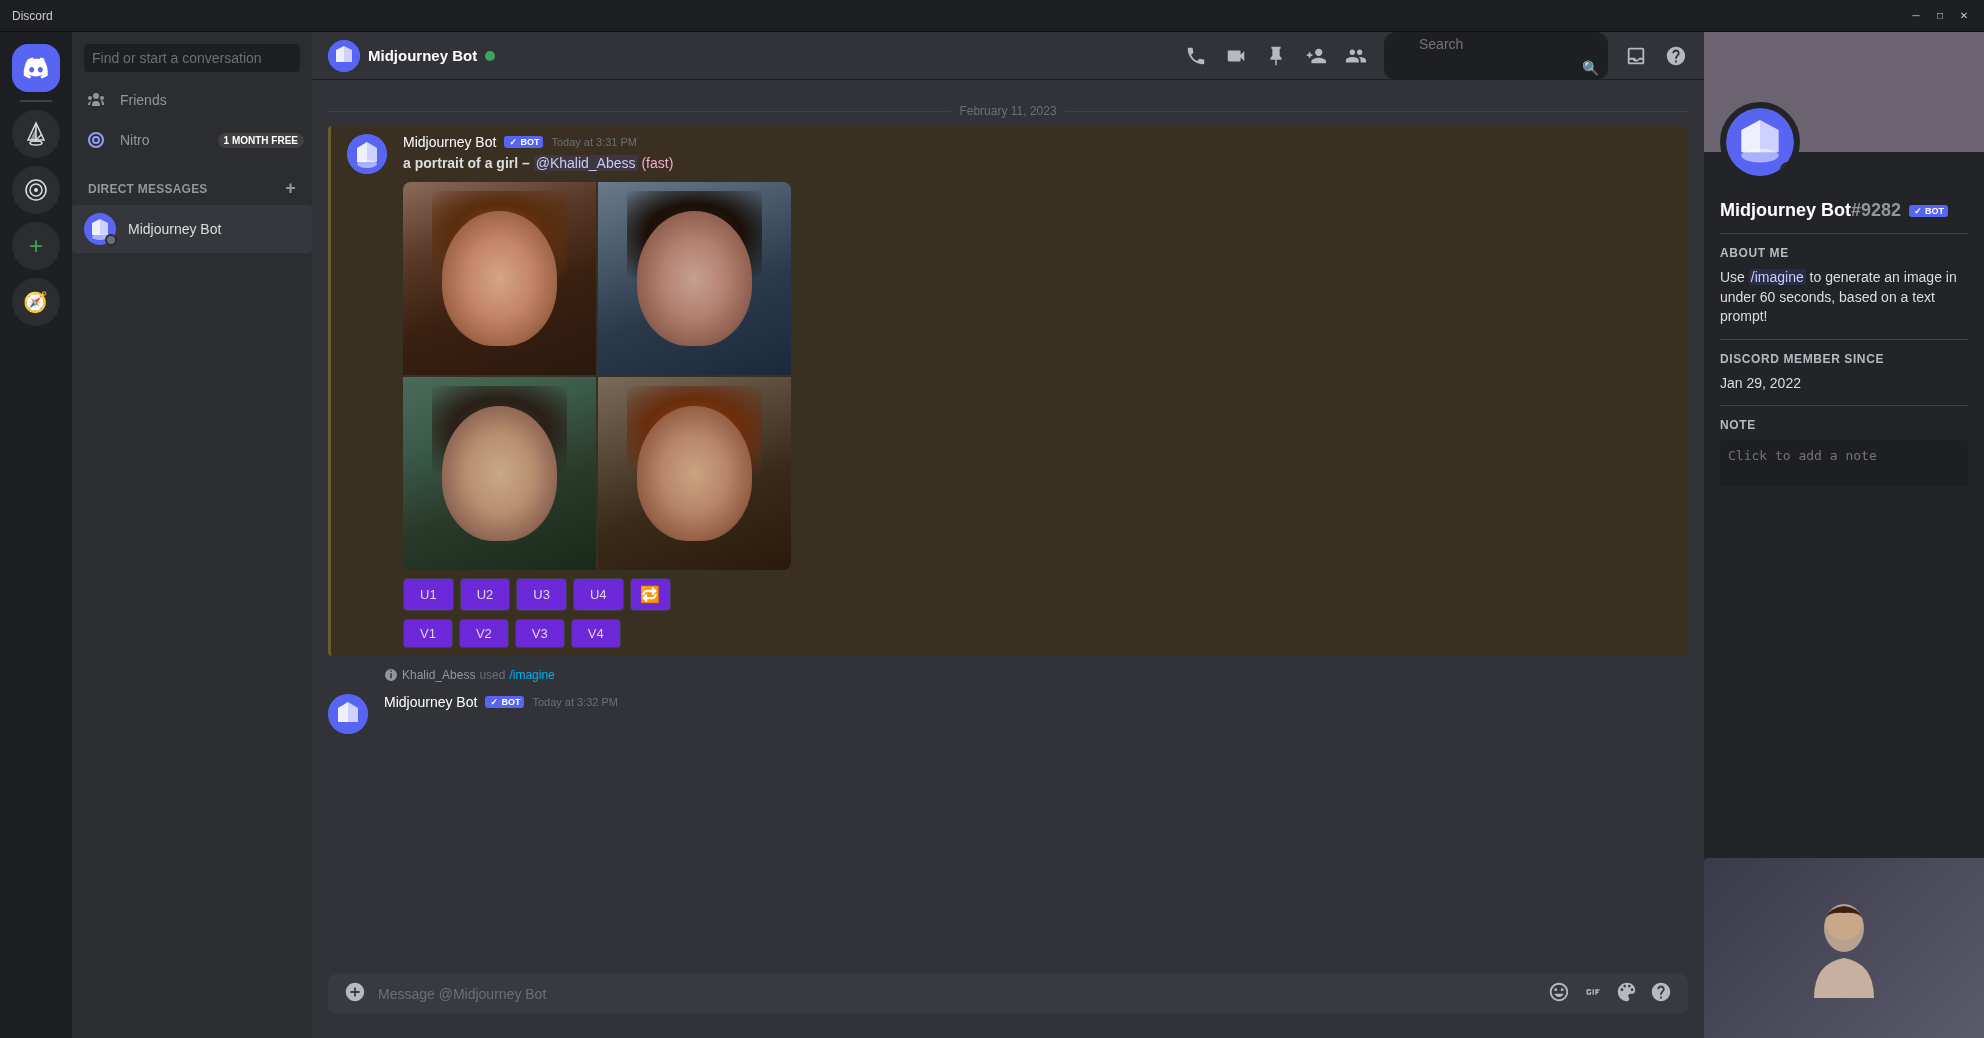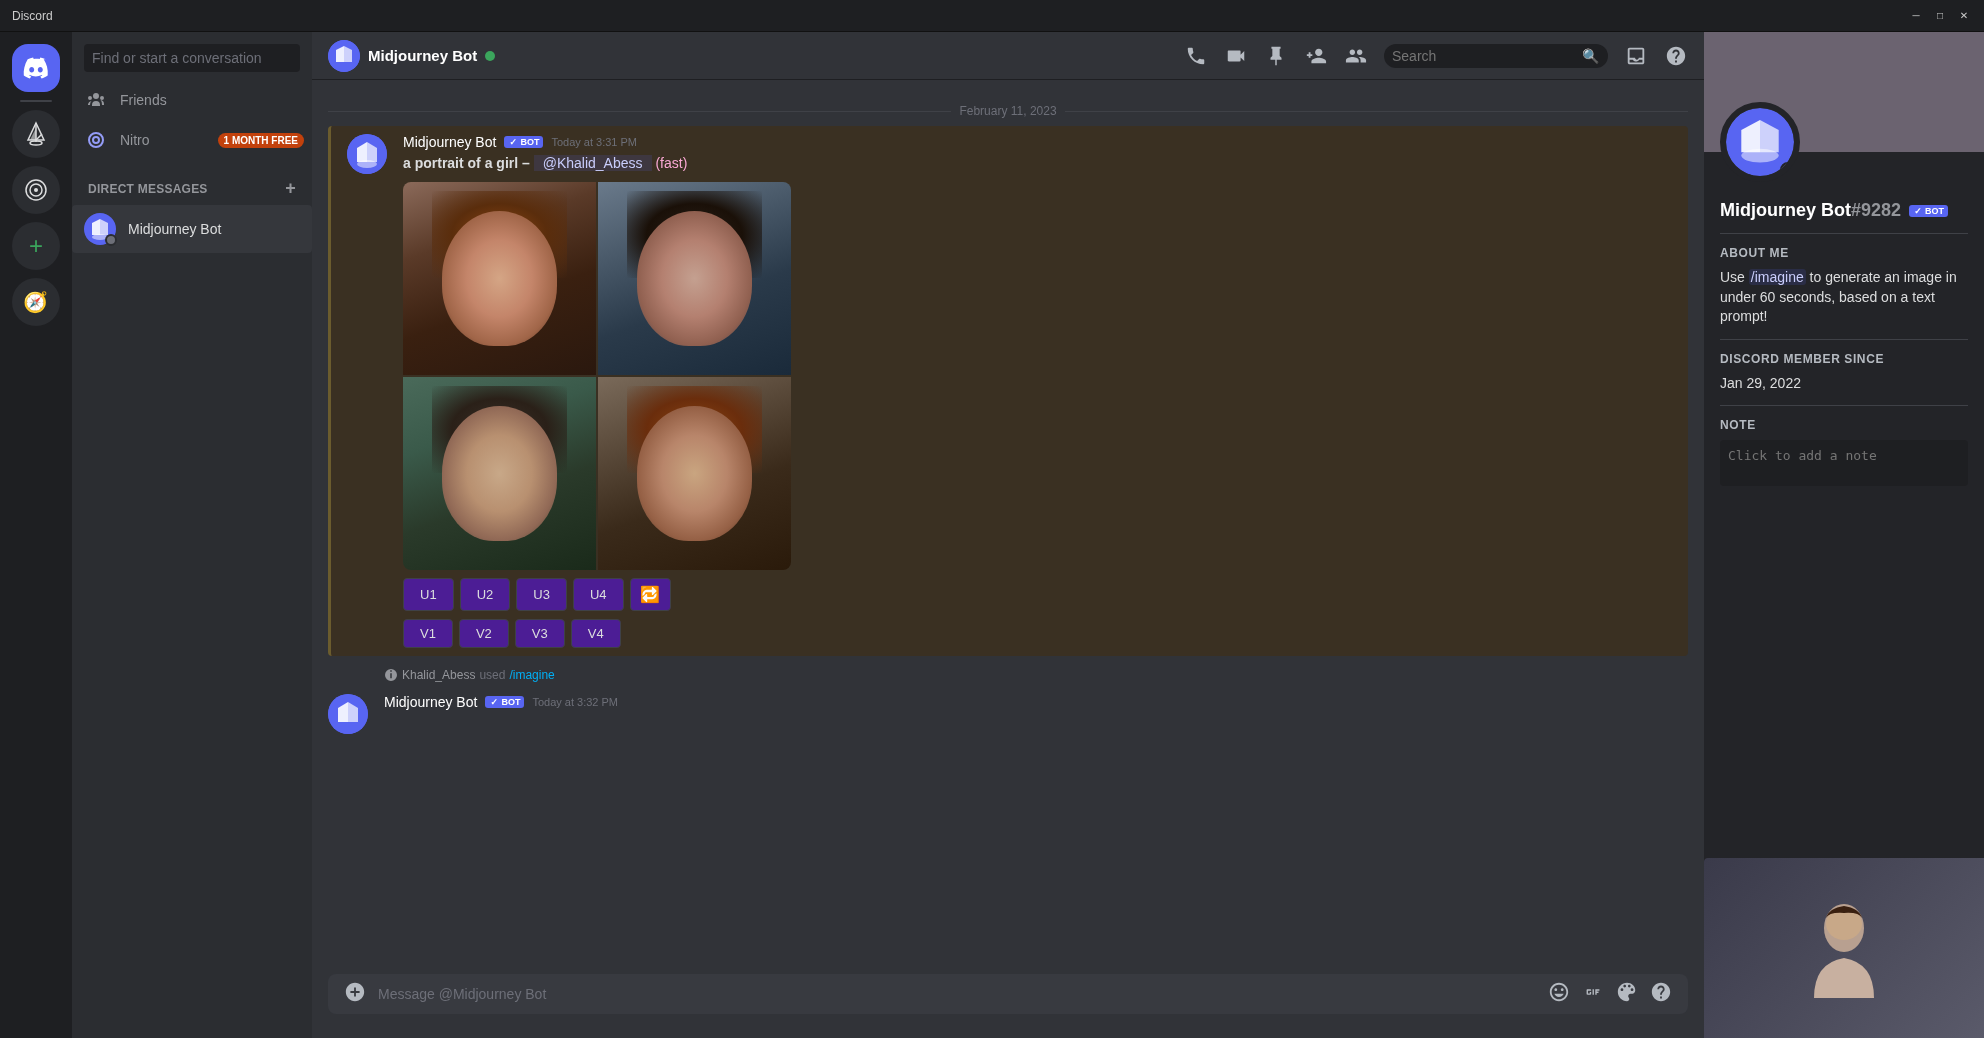--- a/index.html
+++ b/index.html
@@ -166,21 +166,21 @@
       bottom: -1px; right: -1px;
       width: 12px; height: 12px;
       border-radius: 50%;
       background: #949cf7;
       border: 2px solid #2b2d31;
     }
     .avatar-status.offline {
       background: #6d6f78;
     }
     .nitro-badge {
-      background: #c2410c;
+      background: #404040;
       color: white;
       font-size: 10px;
       font-weight: 700;
       padding: 2px 6px;
       border-radius: 10px;
       margin-left: auto;
       white-space: nowrap;
     }
 
     
@@ -224,26 +224,27 @@
     }
     .header-icon {
       color: #b5bac1;
       cursor: pointer;
       font-size: 20px;
       width: 24px; height: 24px;
       display: flex; align-items: center; justify-content: center;
     }
     .header-search {
       display: flex;
-      align-items: flex-start;
+      align-items: flex-end;
       background: #1e1f22;
       border-radius: 12px;
       padding: 4px 8px;
       width: 224px;
       gap: 8px;
+      flex-direction: column;
     }
     .header-search-input {
       background: transparent;
       border: none;
       outline: none;
       color: #6d6f78;
       font-size: 14px;
       flex: 1;
     }
     .header-search-icon { color: #6d6f78; font-size: 14px; }
@@ -318,21 +319,21 @@
     }
     .message-text {
       font-size: 14px;
       color: #dcddde;
       line-height: 1.4;
     }
     .message-text .mention {
       color: #c9cdfb;
       background: rgba(88, 101, 242, 0.15);
       border-radius: 0;
-      padding: 0 9px;
+      padding: 0 2px;
       cursor: pointer;
     }
     .message-text .tag {
       color: #f9a8d4;
     }
 
     
     .image-grid {
       display: grid;
       grid-template-columns: 1fr 1fr;
@@ -351,21 +352,21 @@
     }
 
     
     .action-buttons {
       display: flex;
       gap: 6px;
       margin-top: 8px;
       flex-wrap: wrap;
     }
     .action-btn {
-      background: #4c1d95;
+      background: #6d28d9;
       border: 1px solid #3f4147;
       color: #dcddde;
       padding: 6px 16px;
       border-radius: 4px;
       font-size: 13px;
       cursor: pointer;
       font-weight: 500;
       display: flex; align-items: center; justify-content: center;
     }
     .action-btn.refresh {

